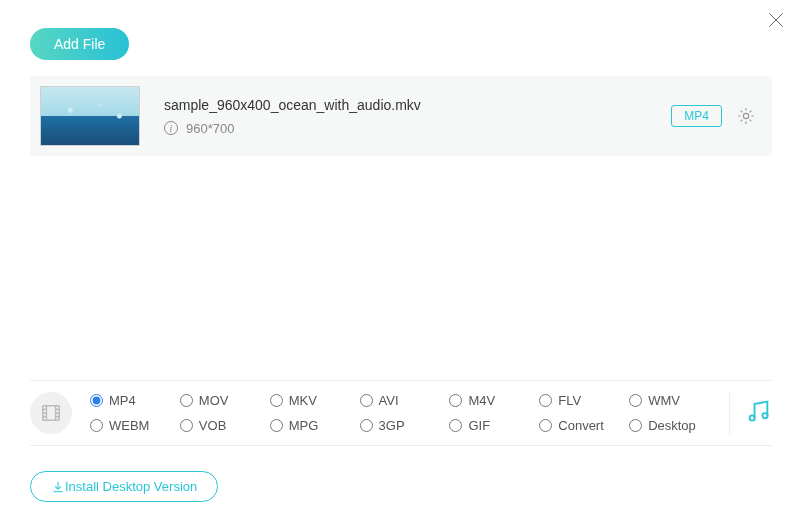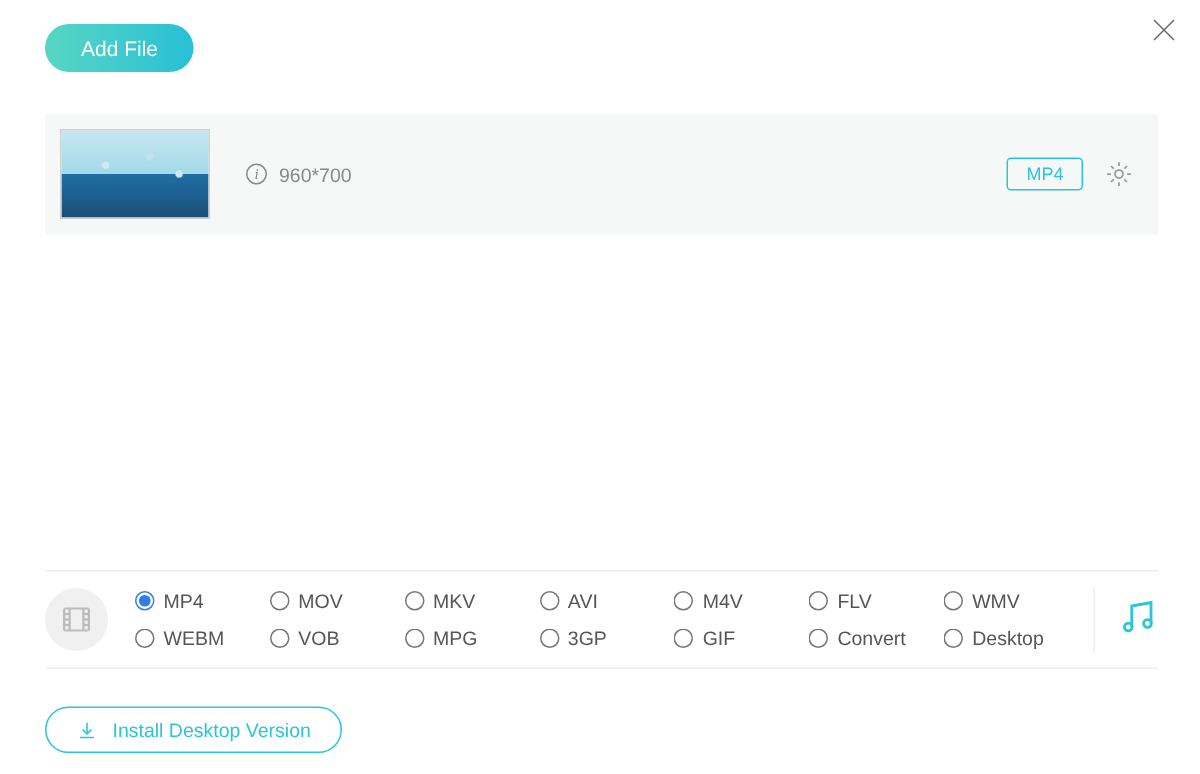--- a/index.html
+++ b/index.html
@@ -15,21 +15,21 @@
     position: absolute;
     top: 10px;
     right: 14px;
     width: 20px;
     height: 20px;
     cursor: pointer;
   }
   .close-btn svg { width: 100%; height: 100%; }
   .add-file-btn {
     position: absolute;
-    top: 16px;
+    top: 28px;
     left: 30px;
     background: linear-gradient(90deg, #58d6c3, #28c0d6);
     color: #fff;
     border: none;
     border-radius: 18px;
     padding: 8px 24px;
     font-size: 14px;
     cursor: pointer;
   }
   .file-row {
@@ -152,21 +152,20 @@
     left: 30px;
     width: 742px;
     bottom: 14px;
     display: flex;
     align-items: center;
     justify-content: space-between;
   }
   .install-btn {
     display: flex;
     align-items: center;
-    gap: 10px;
     border: 1px solid #2ac6d6;
     color: #2ac6d6;
     background: #fff;
     padding: 7px 20px;
     border-radius: 18px;
     font-size: 13px;
     cursor: pointer;
   }
   .convert-btn {
     background: linear-gradient(90deg, #58d6c3, #28c0d6);
@@ -188,20 +187,21 @@
   </svg>
 </div>
 
 <button class="add-file-btn">
   <span>Add File</span>
 </button>
 
 <div class="file-row">
   <div class="thumb"></div>
   <div class="file-info">
+    <div class="file-name">sample_960x400_ocean_with_audio.mkv</div>
     <div class="file-meta">
       <span class="info-icon">i</span>
       <span>960*700</span>
     </div>
   </div>
   <span class="format-badge">MP4</span>
   <div class="gear-btn">
     <svg viewBox="0 0 24 24" fill="none" stroke="currentColor" stroke-width="1.4">
       <circle cx="12" cy="12" r="3.2"></circle>
       <path d="M12 2.5v3M12 18.5v3M21.5 12h-3M5.5 12h-3M18.4 5.6l-2.1 2.1M7.7 16.3l-2.1 2.1M18.4 18.4l-2.1-2.1M7.7 7.7 5.6 5.6"></path>

